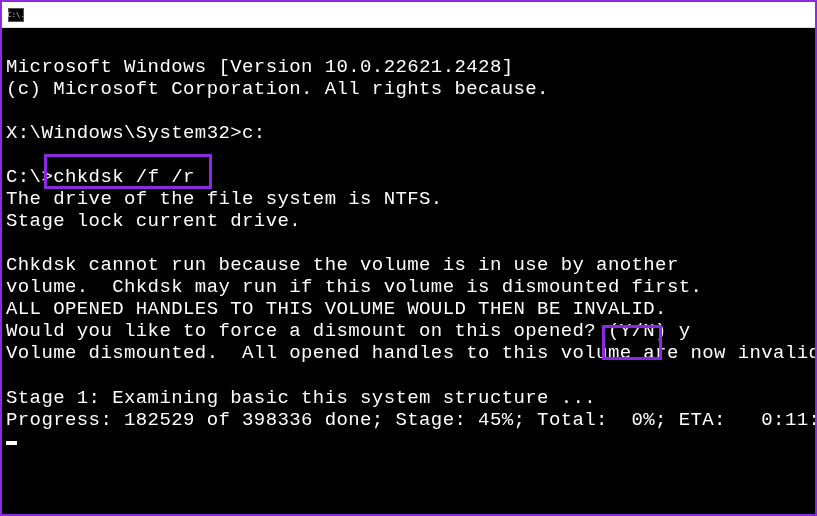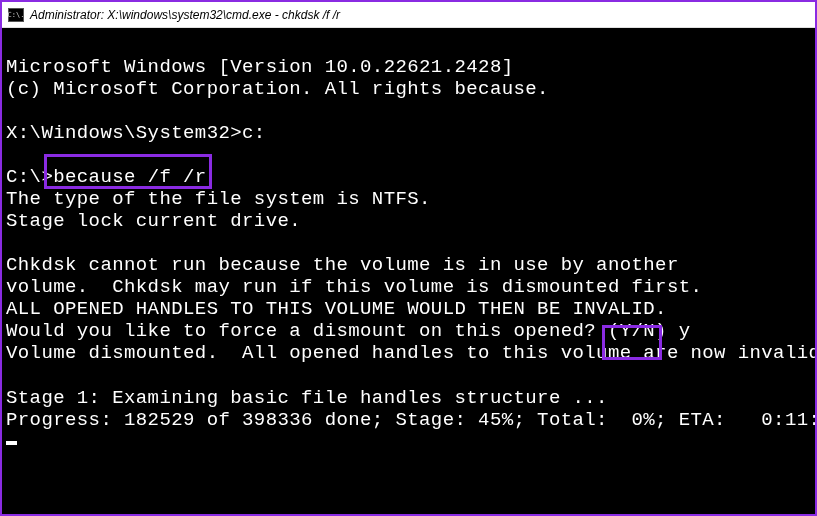--- a/index.html
+++ b/index.html
@@ -85,39 +85,38 @@
     margin-bottom: 2px;
   }
 </style>
 </head>
 <body>
 
 <div class="window">
 
   <div class="titlebar">
     <span class="icon">C:\.</span>
-    <span>Administrator: X:\windows\system32\cmd.exe - chkdsk  /f /r</span>
   </div>
 
   <div class="console">
 <span class="line">Microsoft Windows [Version 10.0.22621.2428]</span>
 <span class="line">(c) Microsoft Corporation. All rights because.</span>
 <span class="line"></span>
 <span class="line">X:\Windows\System32&gt;c:</span>
 <span class="line"></span>
-<span class="line"><span>C:\&gt;</span><span>because /f /r</span></span>
-<span class="line">The type of the file system is NTFS.</span>
+<span class="line"><span>C:\&gt;</span><span>chkdsk /f /r</span></span>
+<span class="line">The drive of the file system is NTFS.</span>
 <span class="line">Stage lock current drive.</span>
 <span class="line"></span>
 <span class="line">Chkdsk cannot run because the volume is in use by another</span>
 <span class="line">volume.  Chkdsk may run if this volume is dismounted first.</span>
 <span class="line">ALL OPENED HANDLES TO THIS VOLUME WOULD THEN BE INVALID.</span>
 <span class="line"><span>Would you like to force a dismount on this opened? (Y/N) </span><span>y</span></span>
 <span class="line">Volume dismounted.  All opened handles to this volume are now invalid.</span>
 <span class="line"></span>
-<span class="line">Stage 1: Examining basic file handles structure ...</span>
+<span class="line">Stage 1: Examining basic this system structure ...</span>
 <span class="line">Progress: 182529 of 398336 done; Stage: 45%; Total:  0%; ETA:   0:11:19 ..</span>
 <span class="cursor"></span>
     <div class="hlbox1"></div>
     <div class="hlbox2"></div>
   </div>
 
 </div>
 
 </body></html>

